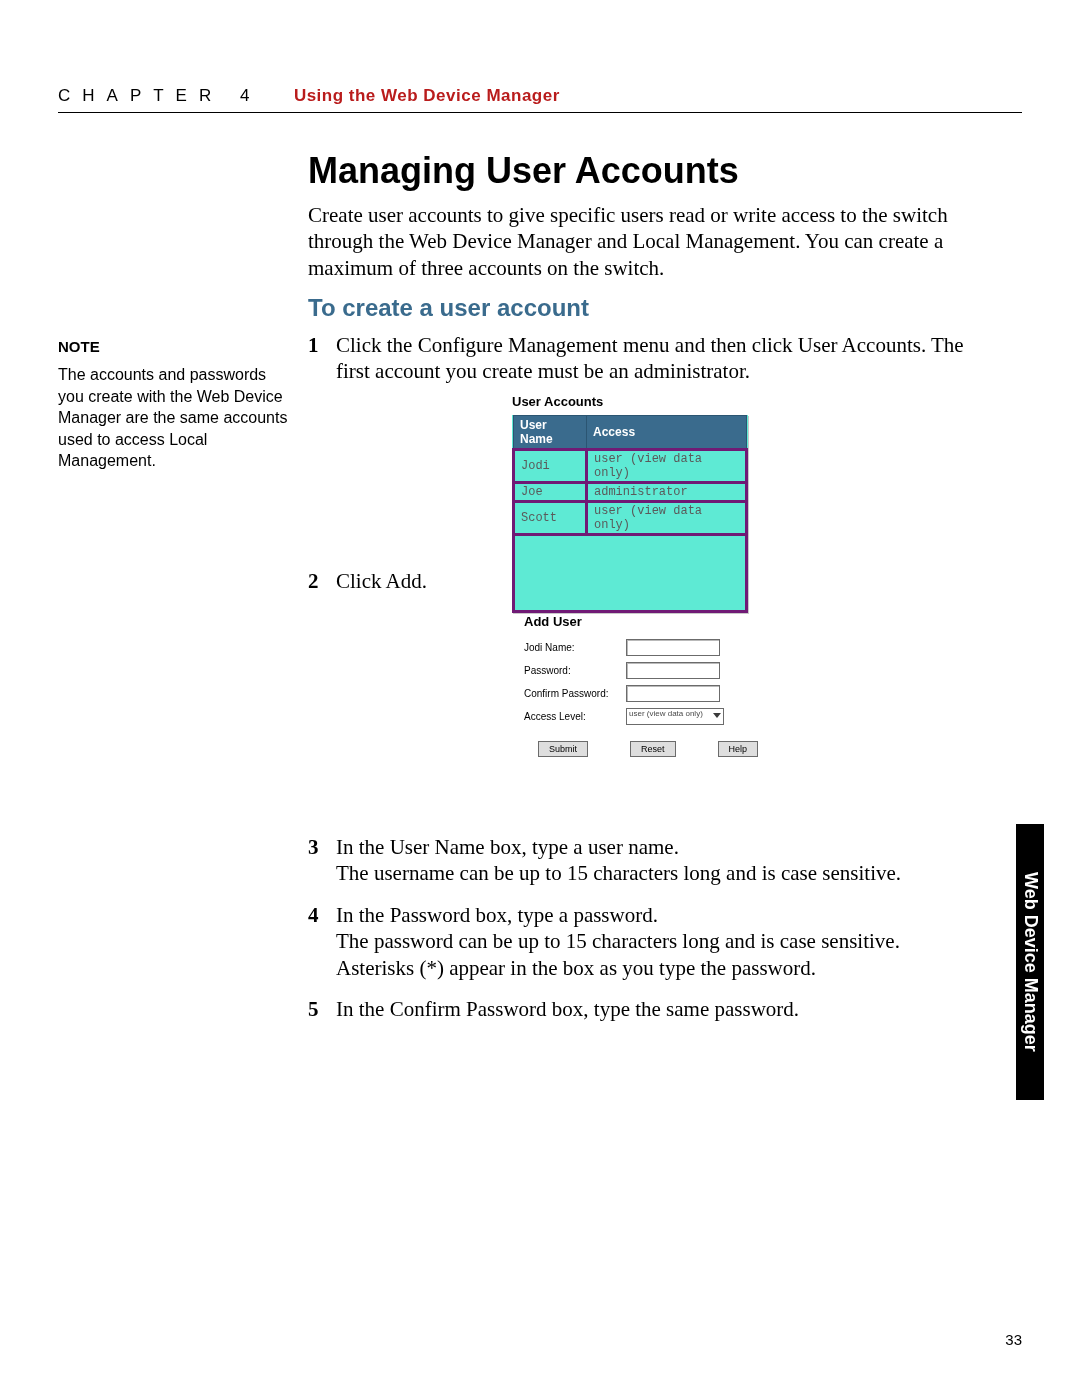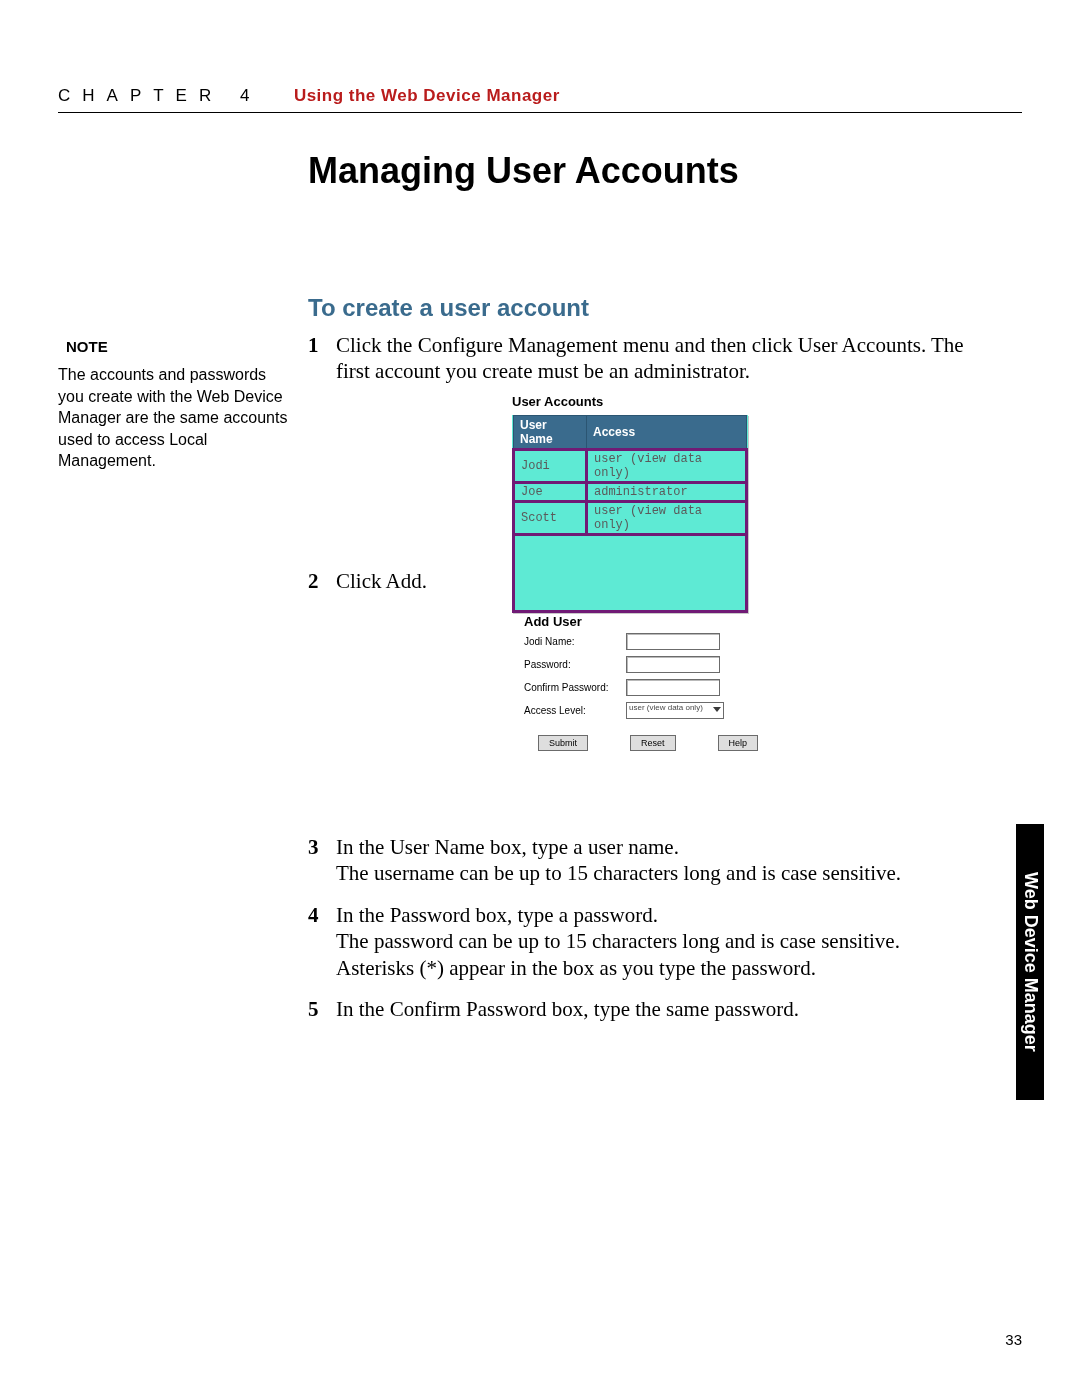--- a/index.html
+++ b/index.html
@@ -88,21 +88,20 @@
   }
 
   
   .note-head {
     position: absolute;
     top: 338px;
     left: 58px;
     font-family: Arial, Helvetica, sans-serif;
     font-weight: 900;
     font-size: 15px;
-    margin-left: 8px;
   }
   .note-body {
     position: absolute;
     top: 364px;
     left: 58px;
     width: 232px;
     font-family: Arial, Helvetica, sans-serif;
     font-size: 16px;
     line-height: 1.35;
   }
@@ -150,21 +149,21 @@
   .shot2 {
     position: absolute;
     top: 614px;
     left: 524px;
     width: 212px;
     font-family: Arial, Helvetica, sans-serif;
   }
   .shot2 .title {
     font-weight: bold;
     font-size: 13px;
-    margin-bottom: 4px;
+    margin-bottom: 10px;
   }
   .shot2 .row {
     display: flex;
     align-items: center;
     margin-bottom: 6px;
   }
   .shot2 .lbl {
     font-size: 10px;
     width: 102px;
   }
@@ -242,20 +241,21 @@
 
 <div class="page">
 
   <div class="runhead">
     <span class="chapter">CHAPTER 4</span>
     <span class="runtitle">Using the Web Device Manager</span>
   </div>
 
   <div class="h1">Managing User Accounts</div>
 
+  <div class="intro">Create user accounts to give specific users read or write access to the switch through the Web Device Manager and Local Management. You can create a maximum of three accounts on the switch.</div>
 
   <div class="h2">To create a user account</div>
 
   <div class="note-head">NOTE</div>
   <div class="note-body">The accounts and passwords you create with the Web Device Manager are the same accounts used to access Local Management.</div>
 
   <div class="step" style="top:332px;">
     <span class="num">1</span>
     <div class="txt">Click the Configure Management menu and then click User Accounts. The first account you create must be an administrator.</div>
   </div>

